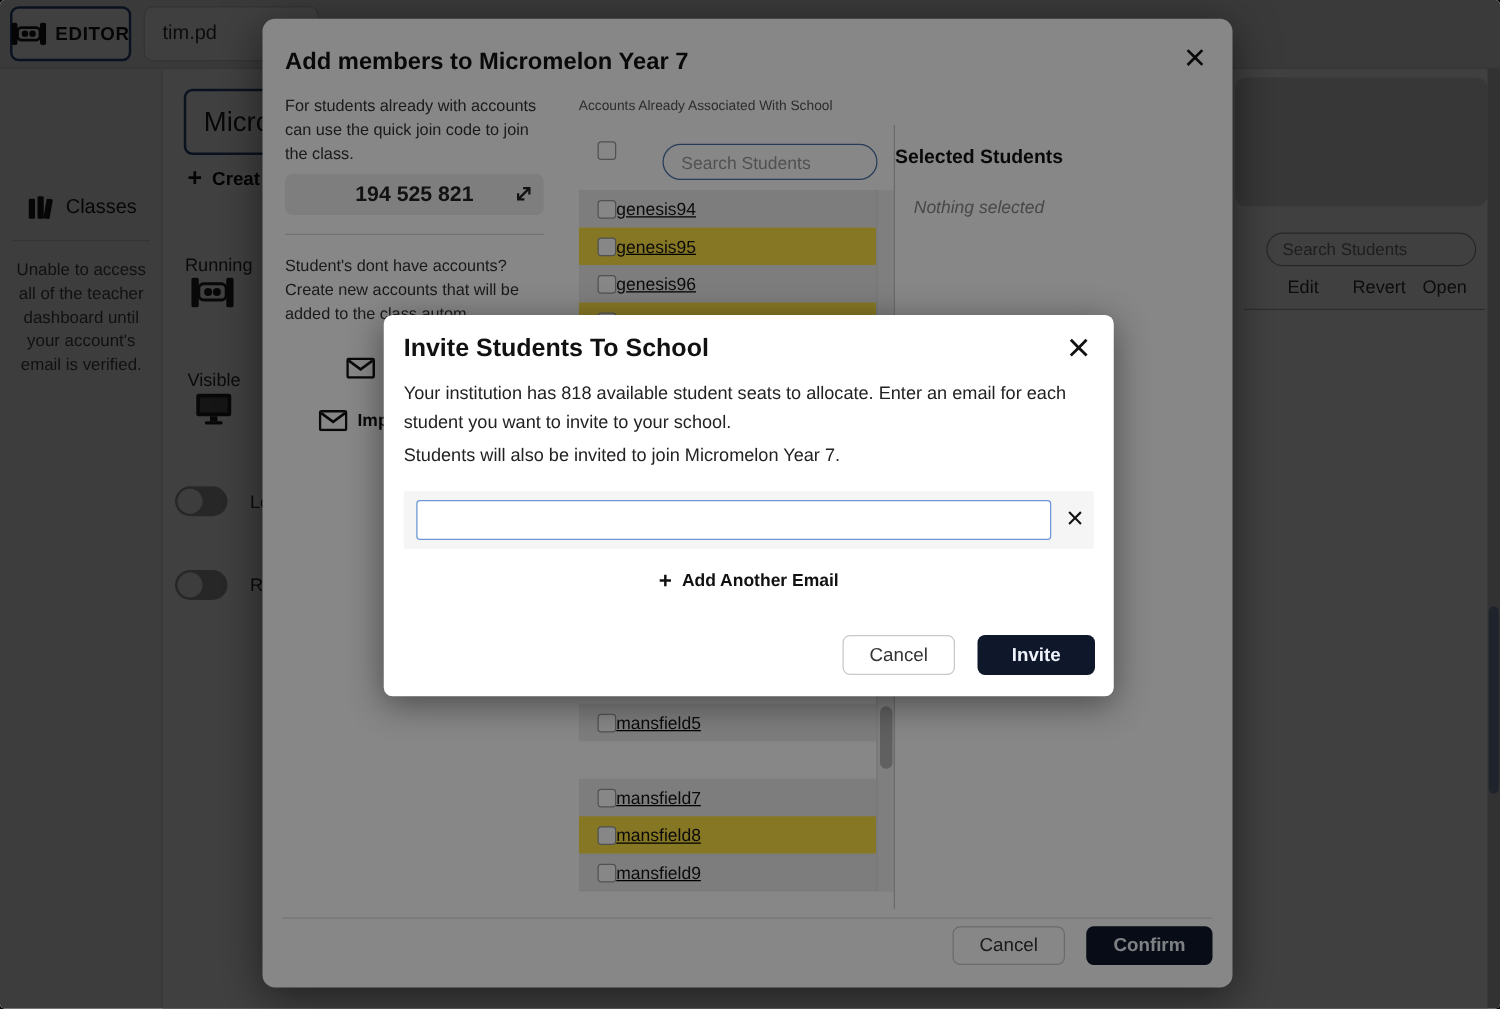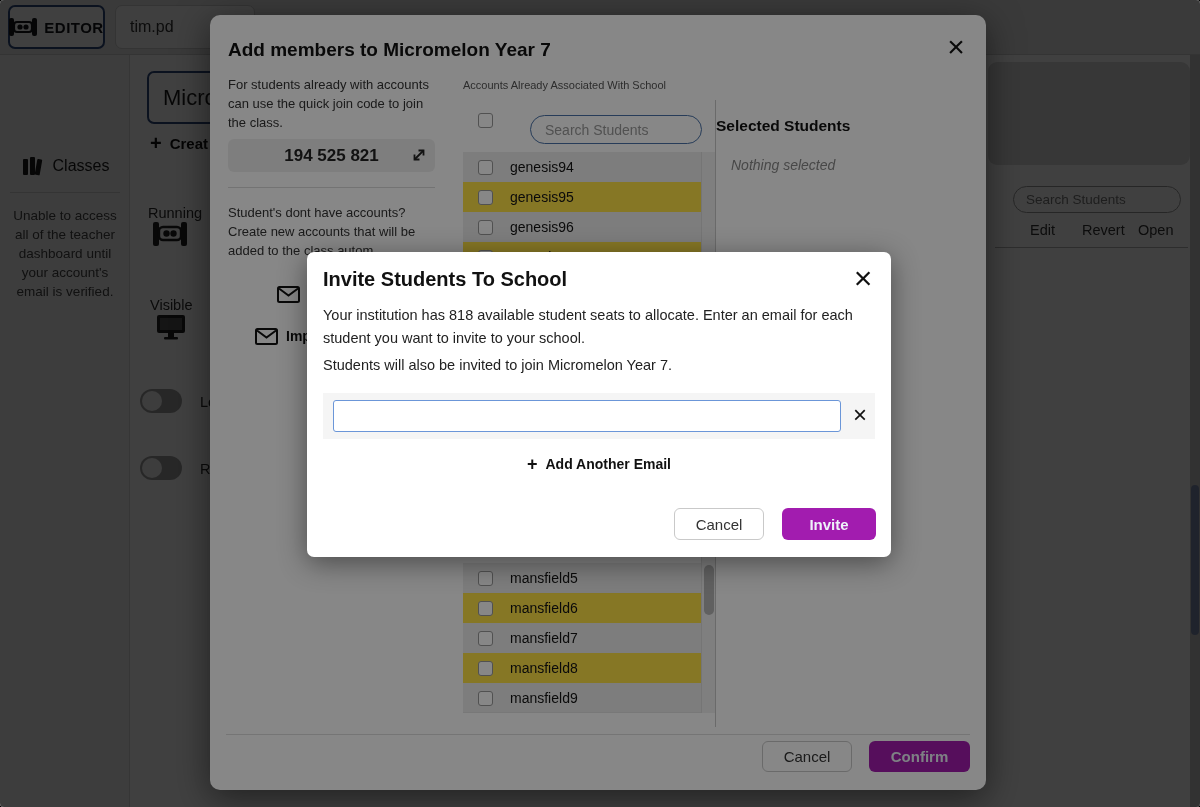--- a/index.html
+++ b/index.html
@@ -60,31 +60,31 @@
   .sel-header { margin-top:17px; text-align:left; font-size:15.5px; font-weight:bold; color:#111; }
   .sel-empty { margin:22px 0 0 15px; font-size:14px; font-style:italic; color:#888; }
 
   .list-head { position:absolute; left:0; top:0; width:252px; height:52px; }
   .cbx { appearance:none; -webkit-appearance:none; width:15px; height:15px; border:1.5px solid #999; border-radius:3px; background:#fff; cursor:pointer; }
   .list-head .cbx { position:absolute; left:15px; top:13px; }
   .m1-search { position:absolute; left:67px; top:15px; width:172px; height:29px; border:1px solid #4a72a8; border-radius:15px; padding:0 14px; font-size:14px; color:#444; font-family:"Liberation Sans",sans-serif; }
   .m1-search::placeholder { color:#999; }
 
   .student-list { position:absolute; left:0; top:52px; width:252px; height:561px; overflow:hidden; border-bottom:1px solid #e2e2e2; }
-  .srow { position:absolute; left:0; width:238px; height:30px; display:flex; align-items:center; gap:17px; padding-left:15px; cursor:pointer; }
+  .srow { position:absolute; left:0; width:238px; height:30px; display:flex; align-items:center; gap:0; padding-left:15px; cursor:pointer;text-decoration:underline; }
   .srow.dark { background:#ececec; }
   .srow.light { background:#fde047; }
   .srow .name { font-size:14px; color:#141414; }
   .list-scroll { position:absolute; left:238px; top:52px; width:14px; height:561px; background:#f0f0f0; border-left:1px solid #dedede; }
   .list-scroll .thumb { position:absolute; left:2px; top:413px; width:10px; height:50px; border-radius:5px; background:#b5b5b5; }
 
   .m1-footer-div { position:absolute; left:16px; top:719px; width:744px; border-top:1px solid #ddd; }
   .btn { position:absolute; height:31px; border-radius:6px; font-size:15px; display:flex; align-items:center; justify-content:center; cursor:pointer; font-family:"Liberation Sans",sans-serif; }
   .btn.ghost { background:#fff; border:1px solid #c9c9c9; color:#333; }
-  .btn.primary-disabled { background:#a21caf; border:none; color:#eef2fa; font-weight:bold; }
+  .btn.primary-disabled { background:#0f172a; border:none; color:#eef2fa; font-weight:bold; }
   .modal-add .cancel { left:552px; top:726px; width:90px; }
   .modal-add .confirm { left:659px; top:726px; width:101px; }
 
   
   .modal-invite { position:absolute; left:307px; top:252px; width:584px; height:305px; background:#fff; border-radius:7px; z-index:40; box-shadow:0 6px 28px rgba(0,0,0,.45); }
   .modal-invite .title { position:absolute; left:16px; top:16px; font-size:20px; font-weight:bold; color:#111; }
   .modal-invite .close-x { right:12px; top:10px; font-size:32px; }
   .modal-invite .body1 { position:absolute; left:16px; top:52px; width:552px; font-size:14.5px; line-height:23px; color:#222; }
   .modal-invite .body2 { position:absolute; left:16px; top:105px; width:552px; font-size:14.5px; color:#222; }
   .email-row { position:absolute; left:16px; top:141px; width:552px; height:46px; background:#f5f5f5; }
@@ -249,24 +249,20 @@
           </div>
         <div class="srow light" style="top:90px;">
             <input type="checkbox" class="cbx" style="">
             <span class="name">genesis97</span>
           </div>
 
         <div class="srow dark" style="top:411px;">
             <input type="checkbox" class="cbx" style="">
             <span class="name">mansfield5</span>
           </div>
-        <div class="srow light" style="top:441px;">
-            <input type="checkbox" class="cbx" style="">
-            <span class="name">mansfield6</span>
-          </div>
         <div class="srow dark" style="top:471px;">
             <input type="checkbox" class="cbx" style="">
             <span class="name">mansfield7</span>
           </div>
         <div class="srow light" style="top:501px;">
             <input type="checkbox" class="cbx" style="">
             <span class="name">mansfield8</span>
           </div>
         <div class="srow dark" style="top:531px;">
             <input type="checkbox" class="cbx" style="">

